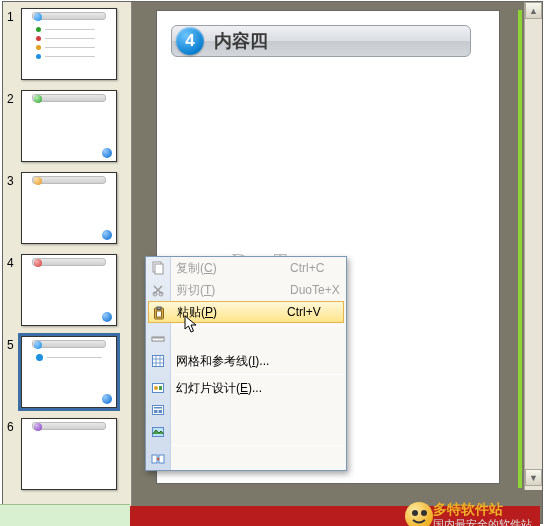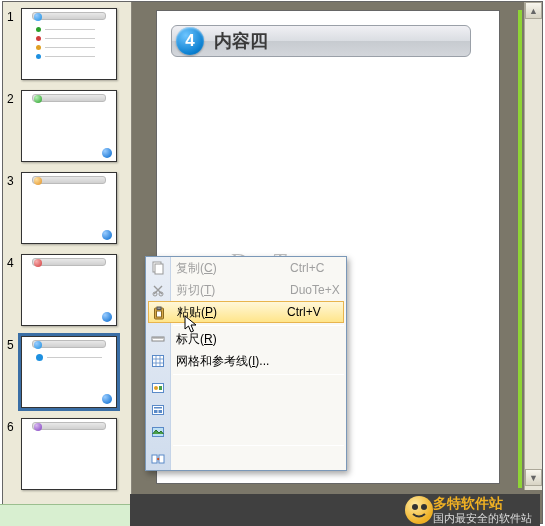--- a/index.html
+++ b/index.html
@@ -171,22 +171,22 @@
     display: flex; align-items: center; justify-content: center;
   }
   .ctx-item.highlight .ctx-icon { left: 2px; }
   .cursor {
     position: absolute; left: 184px; top: 315px;
     width: 16px; height: 20px; z-index: 100;
   }
   
   .footer {
     position: absolute; bottom: 0; left: 130px;
-    height: 32px; width: 410px;
-    background: #404040;
+    height: 20px; width: 410px;
+    background: #b91c1c;
     display: flex; align-items: center; justify-content: flex-end;
     padding-right: 8px; gap: 0;
   }
   .foot-logo {
     width: 28px; height: 28px; border-radius: 50%;
     background: radial-gradient(circle at 35% 30%, #ffe9a0, #efb023 70%);
     position: relative;
   }
   .foot-text { color: #efb023; font-size: 14px; font-weight: bold; }
   .foot-sub { color: #ddd; font-size: 11px; display: block; margin-top: -2px; text-align: center;}
@@ -356,21 +356,20 @@
         <span class="ctx-short">Ctrl+V</span>
       </div>
       <div class="ctx-sep"></div>
       <div class="ctx-item">
         <span class="ctx-icon">
           <svg width="14" height="14" viewBox="0 0 14 14">
             <rect x="1" y="5" width="12" height="4" fill="#fff" stroke="#888"></rect>
             <path d="M3,5 v2 M5,5 v2 M7,5 v2 M9,5 v2 M11,5 v2" stroke="#888"></path>
           </svg>
         </span>
-        <span class="ctx-label">标尺(<u>R</u>)</span>
         <span class="ctx-short"></span>
       </div>
       <div class="ctx-item">
         <span class="ctx-icon">
           <svg width="14" height="14" viewBox="0 0 14 14">
             <rect x="1.5" y="1.5" width="11" height="11" fill="#fff" stroke="#5a8ac8"></rect>
             <path d="M5,1.5 v11 M9,1.5 v11 M1.5,5 h11 M1.5,9 h11" stroke="#5a8ac8" stroke-width="0.8"></path>
           </svg>
         </span>
         <span class="ctx-label">网格和参考线(<u>I</u>)...</span>
@@ -378,20 +377,21 @@
       </div>
       <div class="ctx-sep"></div>
       <div class="ctx-item">
         <span class="ctx-icon">
           <svg width="14" height="14" viewBox="0 0 14 14">
             <rect x="1.5" y="2.5" width="11" height="9" fill="#fff" stroke="#5a8ac8"></rect>
             <circle cx="5" cy="7" r="2" fill="#e0a024"></circle>
             <rect x="8" y="5" width="3" height="4" fill="#4aa04a"></rect>
           </svg>
         </span>
+        <span class="ctx-label">幻灯片设计(<u>E</u>)...</span>
         <span class="ctx-short"></span>
       </div>
       <div class="ctx-item">
         <span class="ctx-icon">
           <svg width="14" height="14" viewBox="0 0 14 14">
             <rect x="1.5" y="2.5" width="11" height="9" fill="#fff" stroke="#5a8ac8"></rect>
             <rect x="3" y="4" width="8" height="1.5" fill="#5a8ac8"></rect>
             <rect x="3" y="7" width="3.5" height="3" fill="#5a8ac8"></rect>
             <rect x="7.5" y="7" width="3.5" height="3" fill="#5a8ac8"></rect>
           </svg>

